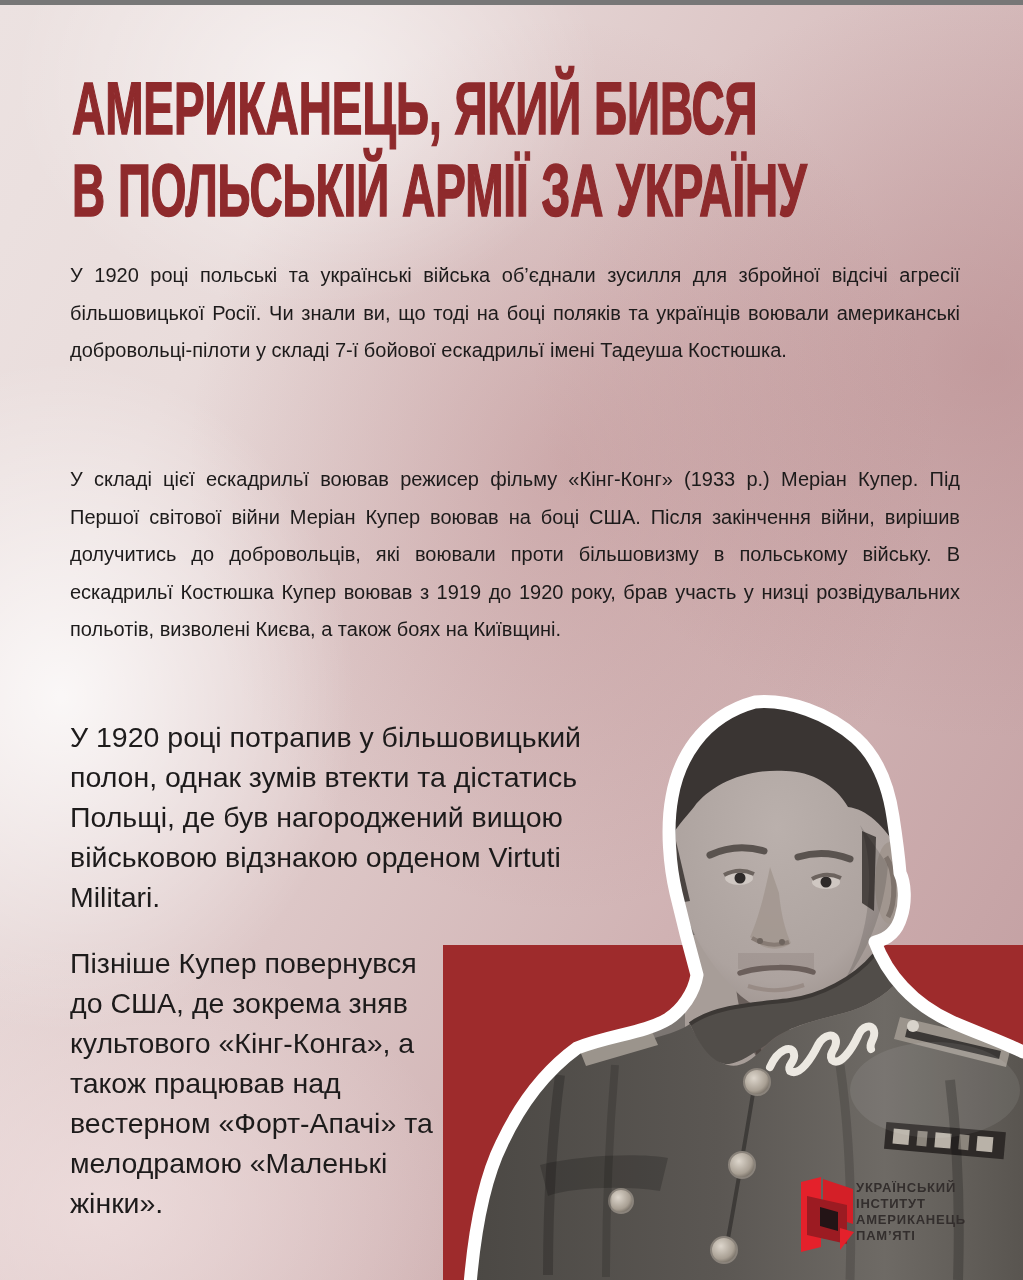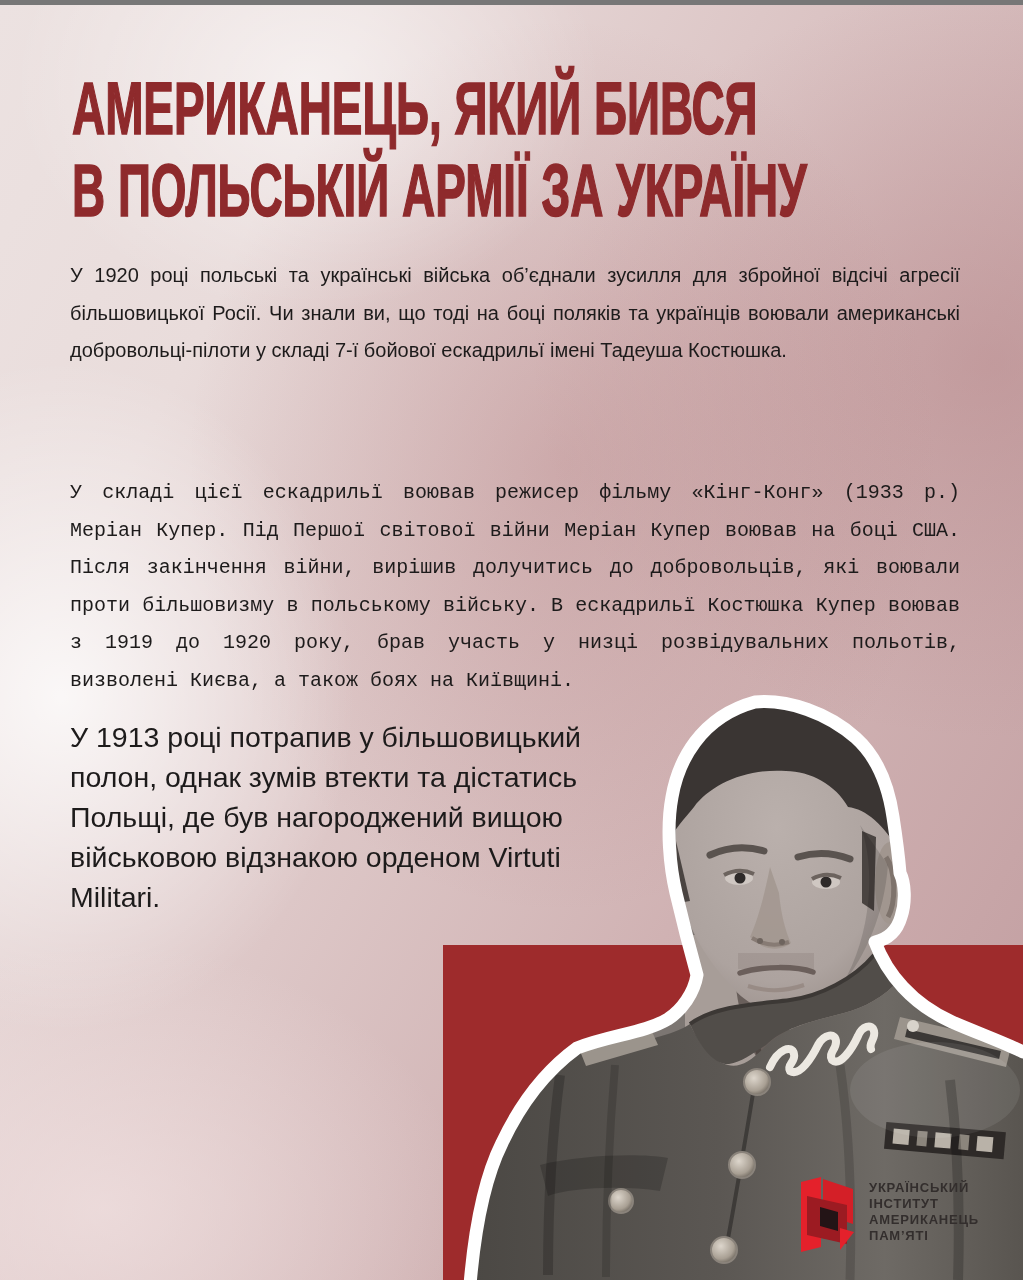--- a/index.html
+++ b/index.html
@@ -14,44 +14,45 @@
       radial-gradient(520px 380px at 10% 94%, rgba(240,224,224,.75), rgba(240,224,224,0) 70%),
       linear-gradient(118deg,#ece2e1 0%,#e9dcdb 22%,#ddc7c7 45%,#d0b2b3 68%,#c7a5a7 86%,#bf9b9e 100%);
   }
   .red-rect{position:absolute;left:443px;top:940px;width:580px;height:340px;background:var(--accent,#9e2b2c);}
   .title{position:absolute;left:72px;top:63px;margin:0;color:var(--title-color,#8e2a2c);
     font-weight:700;font-size:74px;line-height:82px;letter-spacing:0;
     -webkit-text-stroke:1.6px currentColor;}
   .title .tl{display:block;white-space:nowrap;transform:scaleX(.62);transform-origin:left top;}
   .para{position:absolute;margin:0;color:var(--body-color,#1d1b1b);font-size:20px;line-height:37.5px;}
   .p1{left:70px;top:252px;width:890px;text-align:justify;}
-  .p2{left:70px;top:469px;width:890px;text-align:justify;font-family:Liberation Mono, monospace;}
+  .p2{left:70px;top:456px;width:890px;text-align:justify;}
   .p3{left:70px;top:712px;width:540px;font-size:28.5px;line-height:40px;}
   .p4{left:70px;top:938px;width:368px;font-size:28.5px;line-height:40px;}
   .portrait{position:absolute;left:0;top:0;}
-  .logo{position:absolute;left:799px;top:1171px;display:flex;align-items:flex-start;gap:14px;}
+  .logo{position:absolute;left:799px;top:1171px;display:flex;align-items:flex-start;gap:1px;}
   .logo-mark{display:block;}
   .logo-text{padding-top:4px;color:#332e2d;font-weight:700;font-size:13px;line-height:16px;letter-spacing:.8px;white-space:nowrap;}
   .logo-text span{display:block;}
 </style>
 </head>
 <body>
 
 <div class="poster" style="--accent: #9e2b2c; --title-color: #8e2a2c; --body-color: #1d1b1b;">
 
   <div class="red-rect"></div>
 
   <h1 class="title">
     <span class="tl">АМЕРИКАНЕЦЬ, ЯКИЙ БИВСЯ</span>
     <span class="tl">В ПОЛЬСЬКІЙ АРМІЇ ЗА УКРАЇНУ</span>
   </h1>
 
   <p class="para p1">У 1920 році польські та українські війська об’єднали зусилля для збройної відсічі агресії більшовицької Росії. Чи знали ви, що тоді на боці поляків та українців воювали американські добровольці-пілоти у складі 7-ї бойової ескадрильї імені Тадеуша Костюшка.</p>
   <p class="para p2">У складі цієї ескадрильї воював режисер фільму «Кінг-Конг» (1933 р.) Меріан Купер. Під Першої світової війни Меріан Купер воював на боці США. Після закінчення війни, вирішив долучитись до добровольців, які воювали проти більшовизму в польському війську. В ескадрильї Костюшка Купер воював з 1919 до 1920 року, брав участь у низці розвідувальних польотів, визволені Києва, а також боях на Київщині.</p>
-  <p class="para p3">У 1913 році потрапив у більшовицький полон, однак зумів втекти та дістатись Польщі, де був нагороджений вищою військовою відзнакою орденом Virtuti Militari.</p>
+  <p class="para p3">У 1920 році потрапив у більшовицький полон, однак зумів втекти та дістатись Польщі, де був нагороджений вищою військовою відзнакою орденом Virtuti Militari.</p>
+  <p class="para p4">Пізніше Купер повернувся до США, де зокрема зняв культового «Кінг-Конга», а також працював над вестерном «Форт-Апачі» та мелодрамою «Маленькі жінки».</p>
 
   <svg class="portrait" width="1023" height="1280" viewBox="0 0 1023 1280" aria-hidden="true">
     <defs>
       <clipPath id="cutout">
         <path d="M755,697 C788,694 828,708 856,733 C876,751 888,778 893,812 C897,838 899,856 900,868
                  C905,878 906,897 901,912 C897,926 888,934 875,937
                  C887,969 912,999 952,1017 C980,1029 1005,1038 1023,1047
                  L1023,1280 L470,1280
                  C474,1232 482,1178 502,1138 C517,1106 540,1070 577,1043
                  C610,1030 645,1028 668,1014 C682,1005 694,988 697,970

